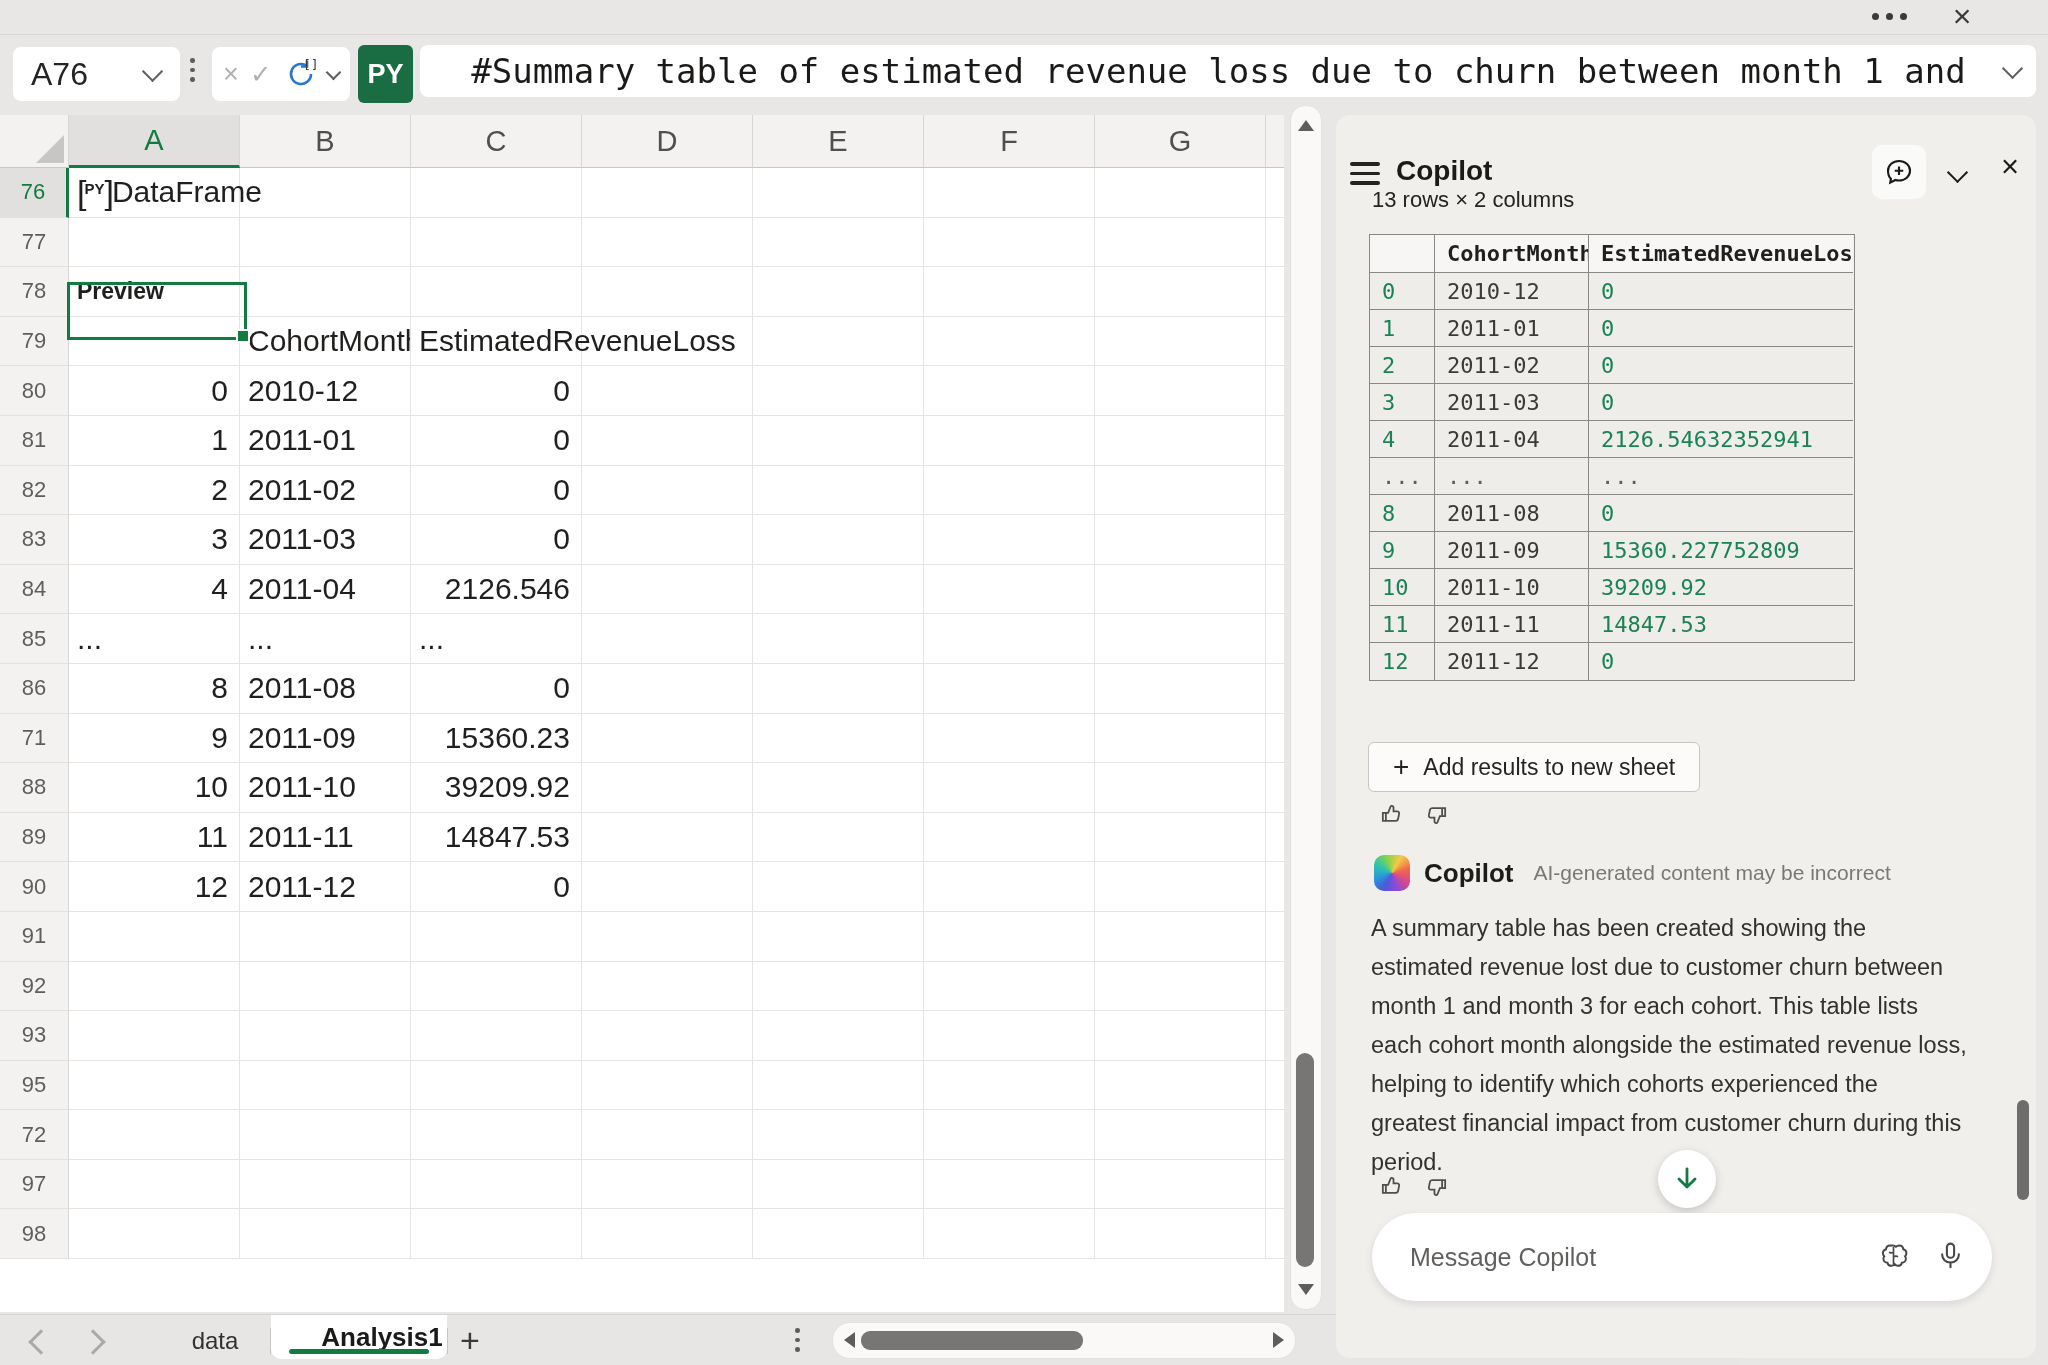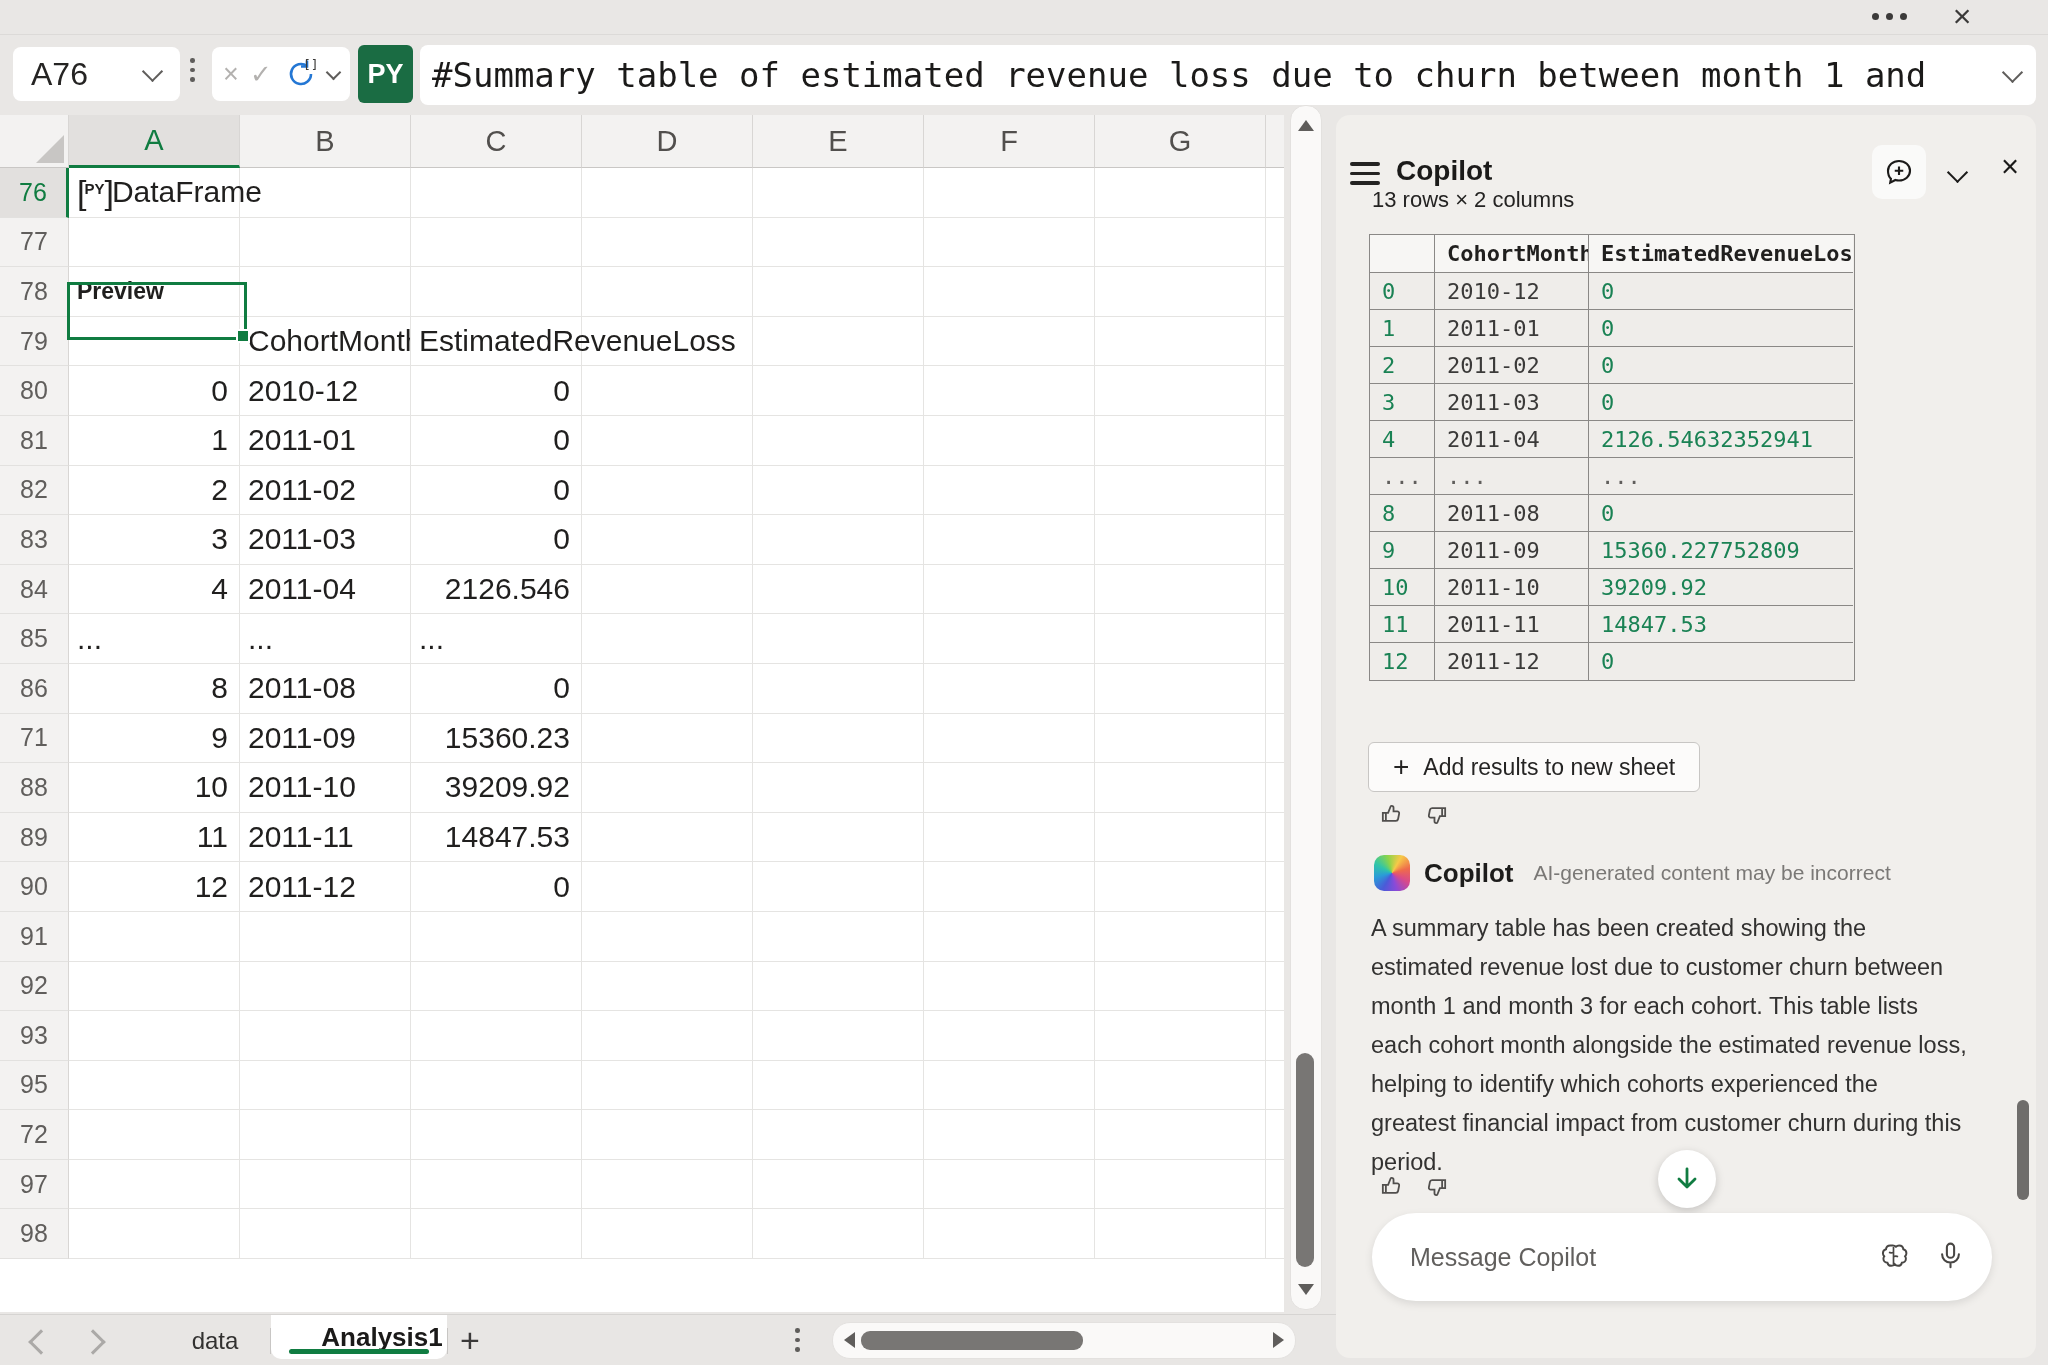--- a/index.html
+++ b/index.html
@@ -21,37 +21,37 @@
   .name-box .chev{margin-right:20px;margin-top:-6px;}
   .kebab{left:190px;top:23px;display:flex;flex-direction:column;gap:5px;}
   .kebab i{width:4.5px;height:4.5px;border-radius:50%;background:#5f5d5b;}
   .fx-box{left:212px;top:12px;width:138px;height:54px;background:#fff;border-radius:8px;display:flex;align-items:center;justify-content:space-evenly;}
   .fx-x{font-size:27px;color:#b3b1af;}
   .fx-check{font-size:26px;color:#b3b1af;}
   .pyref{position:relative;width:34px;height:34px;}
   .fx-box .chev{width:9px;height:9px;border-width:2px;margin-top:-4px;border-color:#5f5d5b;}
   .py-badge{left:358px;top:10px;width:55px;height:58px;border-radius:6px;color:#fff;
             display:flex;align-items:center;justify-content:center;font-size:27px;font-weight:bold;}
-  .formula-field{left:420px;top:10px;width:1616px;height:60px;background:#fff;border-radius:8px;display:flex;align-items:center;}
+  .formula-field{left:420px;top:10px;width:1616px;height:52px;background:#fff;border-radius:8px;display:flex;align-items:center;text-align:center;}
   .formula-field .ftext{font-family:"DejaVu Sans Mono",monospace;font-size:34px;color:#1b1a19;padding-left:12px;white-space:nowrap;overflow:hidden;flex:1;}
   .formula-field .chev{margin-right:16px;margin-top:-6px;}
 
   
   #grid{left:0;top:115px;width:1284px;height:1197px;background:#fff;overflow:hidden;}
   .hdr-row,.sheet-row{display:grid;grid-template-columns:69px 171px 171px 171px 171px 171px 171px 171px 18px;}
   .hdr-row{height:53px;}
   .hdr-cell{background:#f3f2f1;border-right:1px solid #d8d6d4;border-bottom:1px solid #c9c7c5;
             display:flex;align-items:center;justify-content:center;font-size:29px;color:#514f4d;}
   .hdr-cell.sel{background:#e2e0de;color:#107c41;border-bottom:3.5px solid #107c41;}
   .corner{background:#f3f2f1;border-right:1px solid #d8d6d4;border-bottom:1px solid #c9c7c5;position:relative;}
   .corner:after{content:"";position:absolute;right:4px;bottom:4px;width:0;height:0;
                 border-left:28px solid transparent;border-bottom:28px solid #c8c6c4;}
   .sheet-row{height:49.6px;}
   .rowlab{background:#f3f2f1;border-right:1px solid #d8d6d4;border-bottom:1px solid #e2e1df;
-          display:flex;align-items:center;justify-content:center;font-size:25px;color:#605e5c;}
+          display:flex;align-items:center;justify-content:center;font-size:22px;color:#605e5c;}
   .rowlab.sel{background:#e2e0de;color:#107c41;border-right:3.5px solid #107c41;}
   .cell{border-right:1px solid #e5e4e2;border-bottom:1px solid #e5e4e2;display:flex;align-items:center;
         font-size:30px;color:#201f1e;padding:0 8px;white-space:nowrap;}
   .cell.num{justify-content:flex-end;padding-right:11px;}
   .cell.clip{overflow:hidden;}
   .cell.spill{overflow:visible;position:relative;z-index:2;}
   .cell.preview span{font-weight:bold;font-size:23px;}
   .cell.filler{border-right:none;}
   .pybrk{font-size:34px;font-weight:500;letter-spacing:-2px;}
   .pysm{font-size:15px;font-weight:bold;letter-spacing:0;position:relative;top:-4px;}

